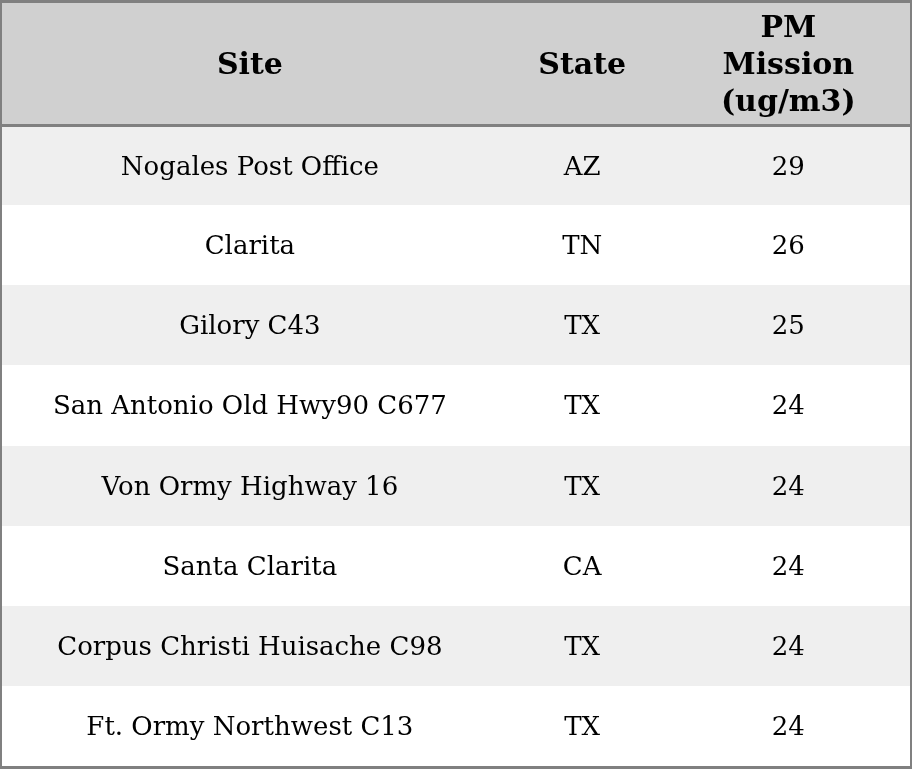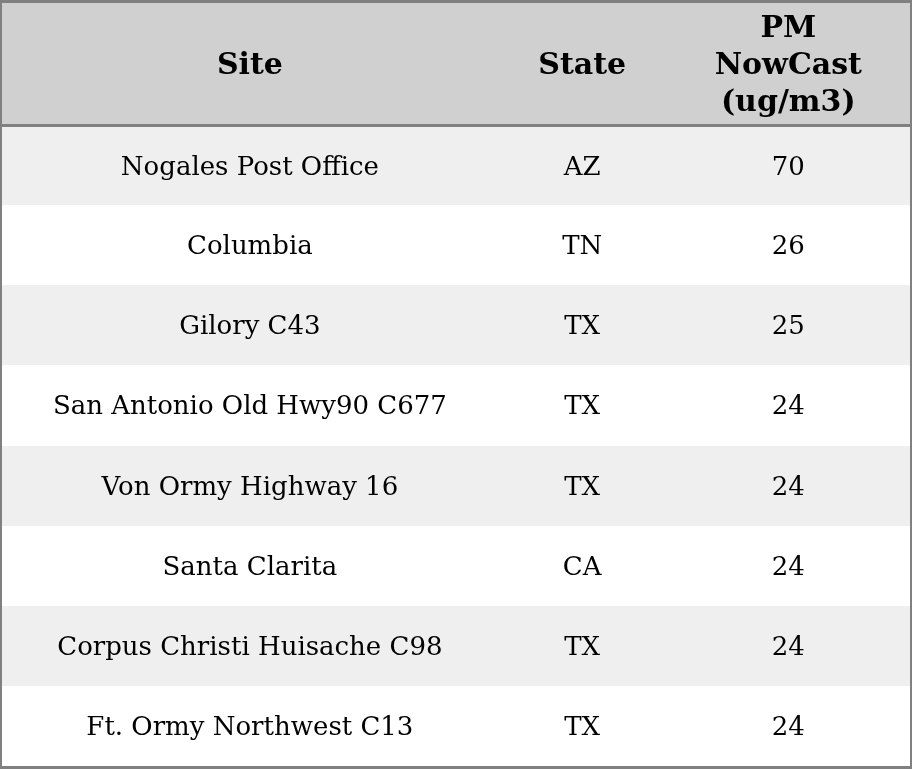--- a/index.html
+++ b/index.html
@@ -70,32 +70,32 @@
     <colgroup>
       <col class="col-site">
       <col class="col-state">
       <col class="col-pm">
     </colgroup>
     <thead>
       <tr>
         <th>Site</th>
         <th>State</th>
         <th>
-          <div class="hdr-wrap">PM NowCast (ug/m3)</div>
+          <div class="hdr-wrap">PM Mission (ug/m3)</div>
         </th>
       </tr>
     </thead>
     <tbody id="table-body">
         <tr>
     <td>Nogales Post Office</td>
     <td>AZ</td>
-    <td>70</td>
+    <td>29</td>
   </tr>
         <tr>
-    <td>Columbia</td>
+    <td>Clarita</td>
     <td>TN</td>
     <td>26</td>
   </tr>
         <tr>
     <td>Gilory C43</td>
     <td>TX</td>
     <td>25</td>
   </tr>
         <tr>
     <td>San Antonio Old Hwy90 C677</td>

